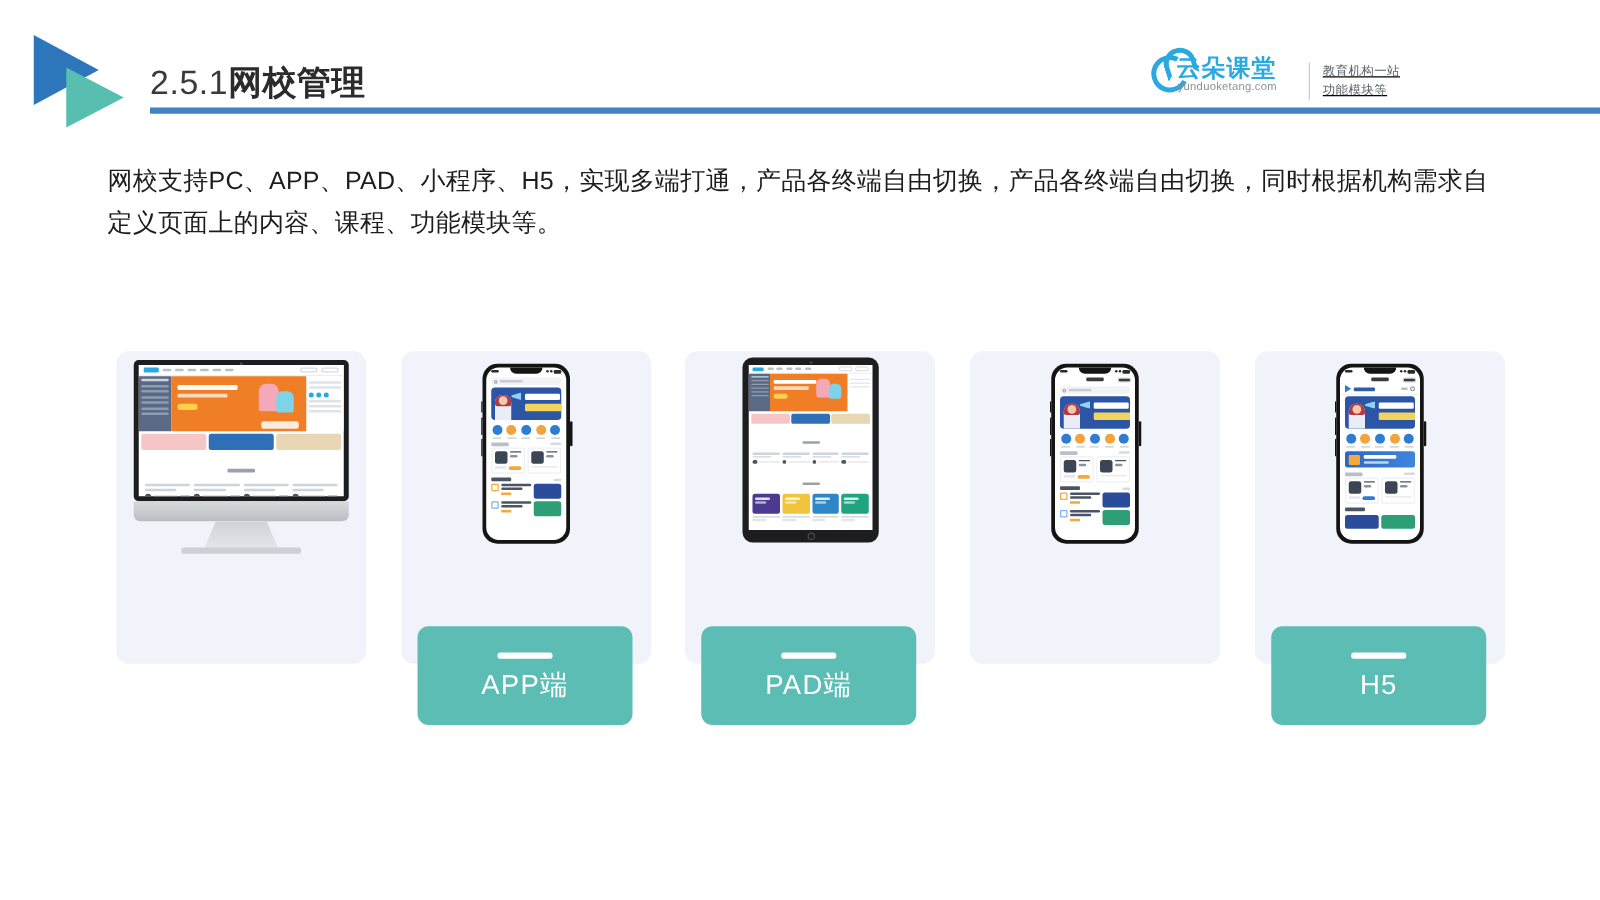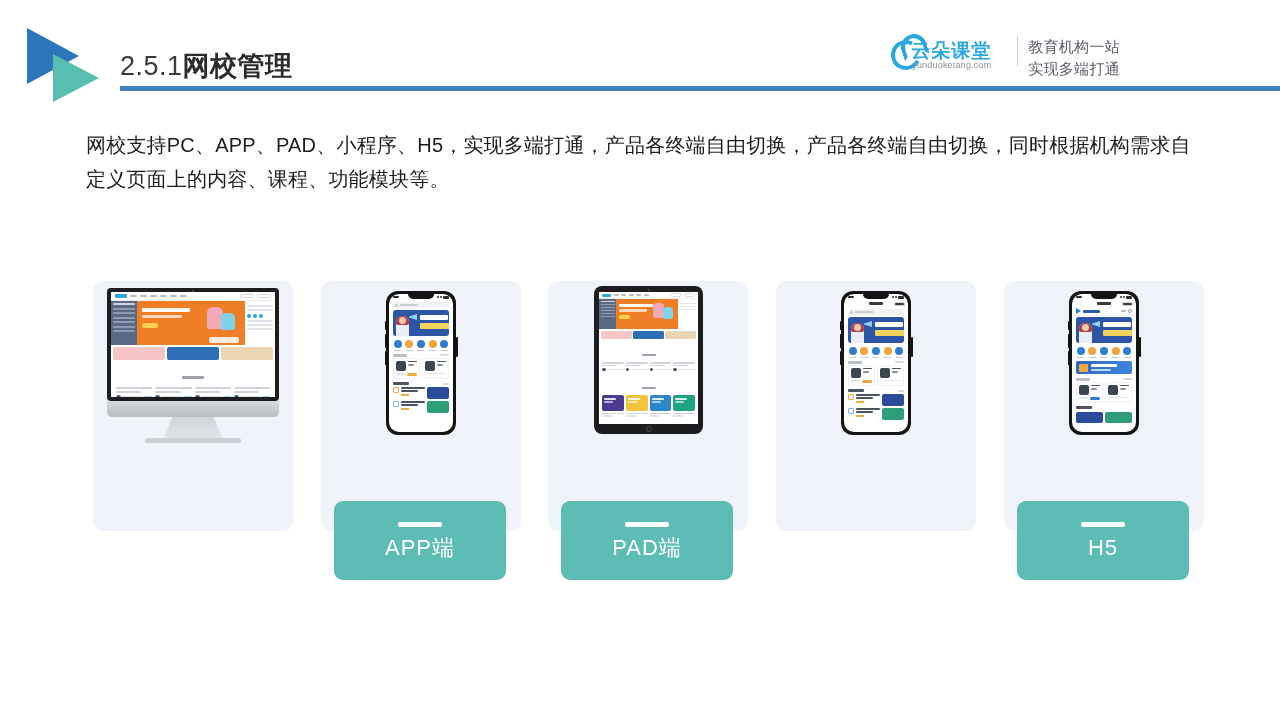--- a/index.html
+++ b/index.html
@@ -36,35 +36,35 @@
   }
   .title-cn {
     font-size:27px; color:#2b2b2b; font-weight:700; letter-spacing:.5px;
   }
   .title-rule {
     position:absolute; left:120px; top:86px;
     width:1160px; height:5px; background:#4182C0;
   }
 
   
-  .brand { position:absolute; right:12px; top:36px; height:44px; display:flex; align-items:flex-start; }
+  .brand { position:absolute; right:12px; top:36px; height:44px; display:flex; align-items:flex-end;text-decoration:underline; }
   .brand-cloud { position:relative; width:112px; height:40px; }
   .cloud-ico {
     position:absolute; left:0; top:4px; width:30px; height:30px;
     border:4px solid #2AA9E0; border-radius:50% 50% 50% 50%;
     border-right-color:transparent; transform:rotate(-18deg);
   }
   .cloud-ico:after{
     content:""; position:absolute; left:8px; top:-7px; width:18px; height:16px;
     border:4px solid #2AA9E0; border-bottom-color:transparent; border-radius:14px 14px 0 0;
   }
   .brand-name { position:absolute; left:20px; top:2px; font-size:19px; font-weight:700; color:#2AA9E0; letter-spacing:1px; }
   .brand-url  { position:absolute; left:21px; top:24px; font-size:9px; color:#8a9199; letter-spacing:.2px; }
   .brand-div  { width:1px; height:30px; background:#c8ccd2; margin:0 10px 0 14px; }
-  .brand-slogan { font-size:15px; color:#5b6168; line-height:1.45; letter-spacing:.3px; }
+  .brand-slogan { font-size:10px; color:#5b6168; line-height:1.45; letter-spacing:.3px; }
 
   
   .intro {
     position:absolute; left:86px; top:128px; width:1124px;
     font-size:20px; line-height:34px; color:#1d1d1d; letter-spacing:.2px;
   }
 
   
   .cards { position:absolute; left:0; top:281px; width:1280px; height:300px; }
   .card {
@@ -291,21 +291,21 @@
 
   <div class="brand">
     <div class="brand-cloud">
       <span class="cloud-ico"></span>
       <span class="brand-name">云朵课堂</span>
       <span class="brand-url">yunduoketang.com</span>
     </div>
     <div class="brand-div"></div>
     <div class="brand-slogan">
       <div>教育机构一站</div>
-      <div>实现多端打通</div>
+      <div>功能模块等</div>
     </div>
   </div>
 </div>
 
 <div class="intro">网校支持PC、APP、PAD、小程序、H5，实现多端打通，产品各终端自由切换，产品各终端自由切换，同时根据机构需求自定义页面上的内容、课程、功能模块等。</div>
 
 <div class="cards">
 
   <div class="card c0">
     <div class="imac">

